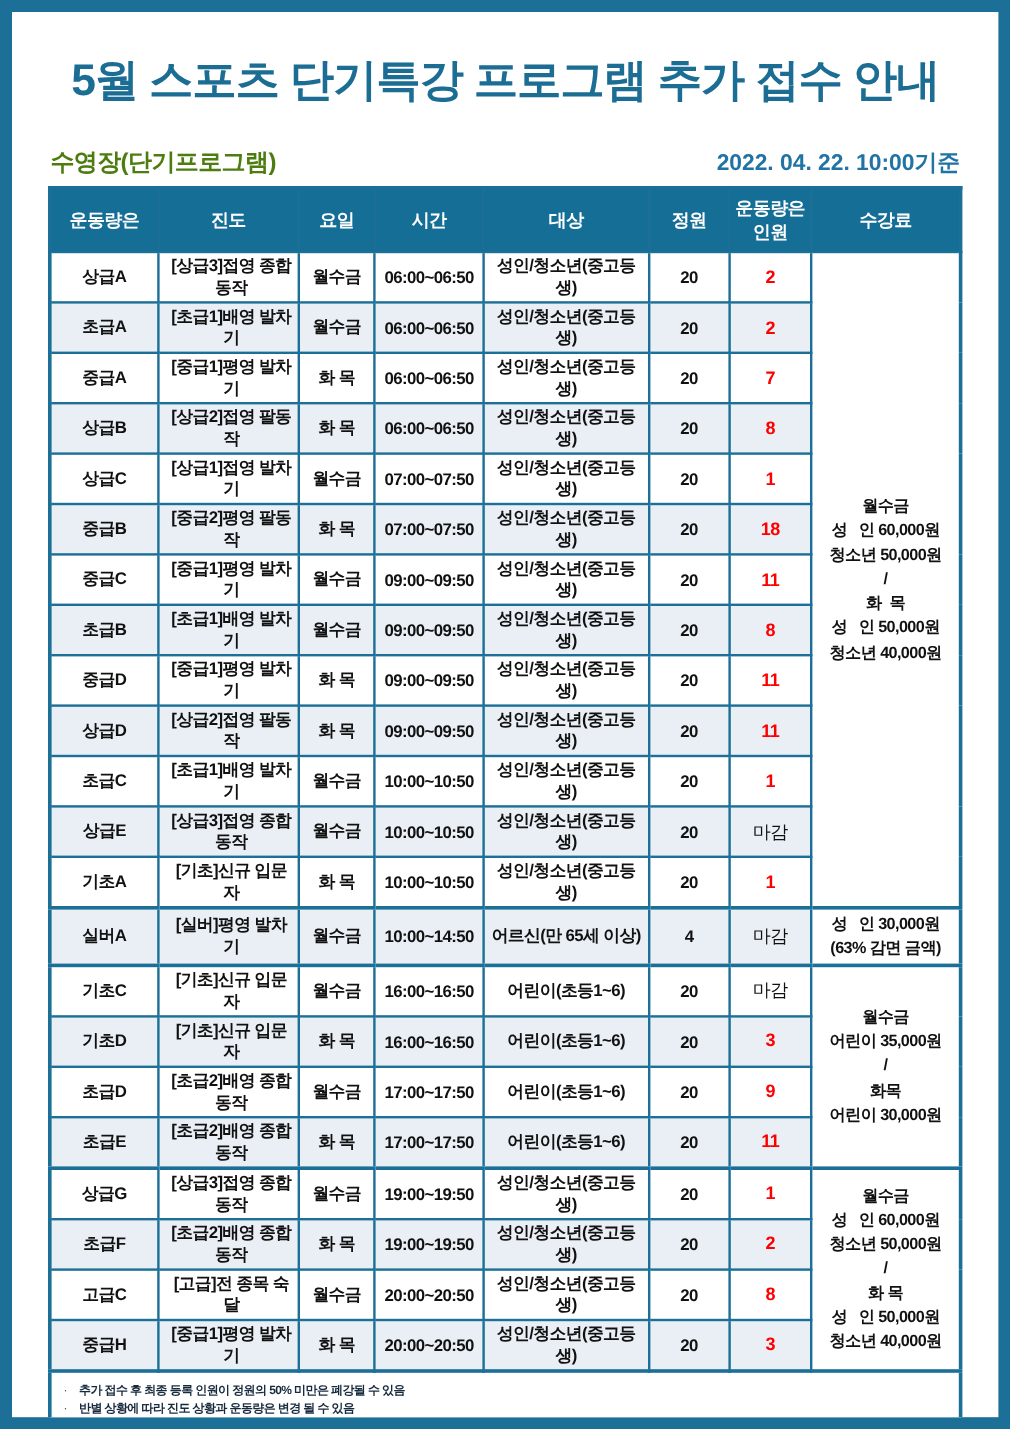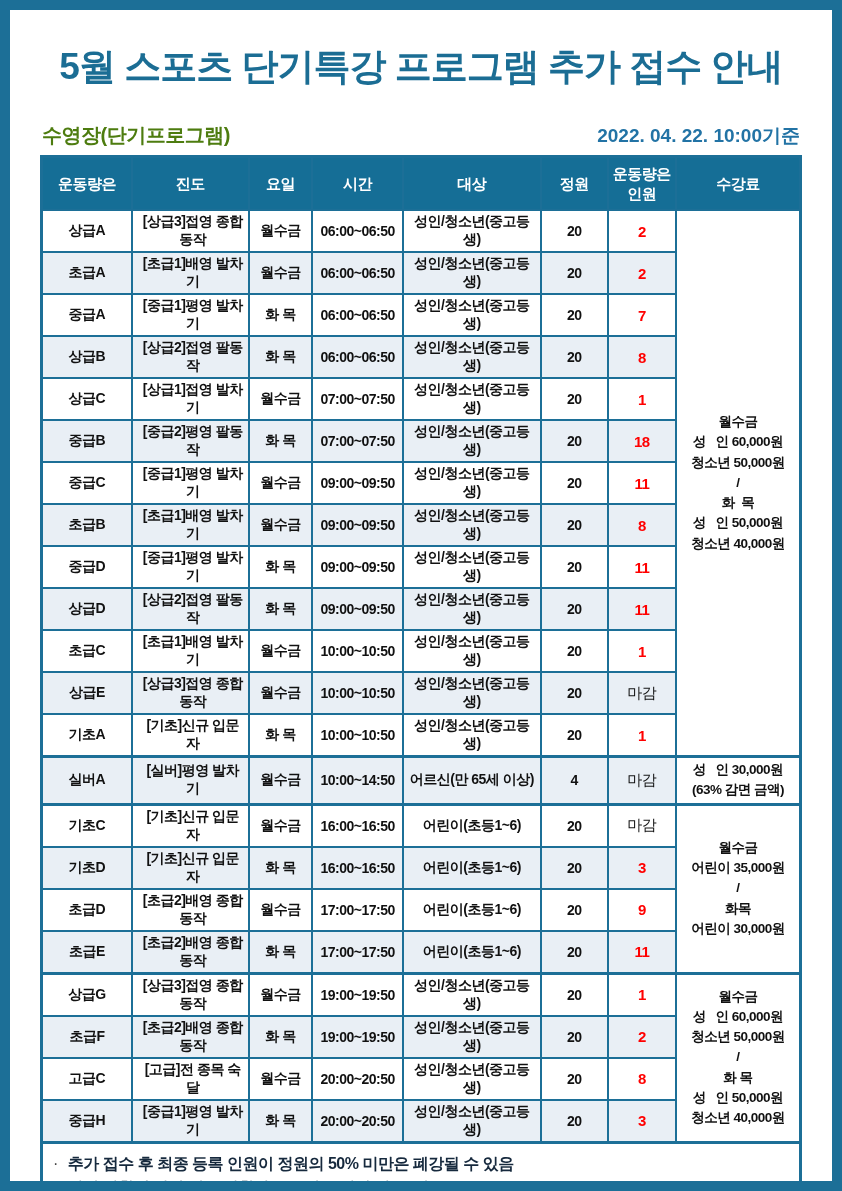--- a/index.html
+++ b/index.html
@@ -81,21 +81,21 @@
     vertical-align: middle;
   }
   table.sched td.notes-cell {
     background: #fff !important;
     border-top: 3px solid #1c6f97;
     text-align: left;
     padding: 8px 10px 10px 10px;
     height: auto;
   }
   .note-line {
-    font-size: 16px;
+    font-size: 10px;
     font-weight: 700;
     color: #16293d;
     line-height: 1.55;
     letter-spacing: -0.5px;
   }
   .note-line .bullet { font-weight: 400; color:#444; margin-right: 10px; }
 </style>
 </head>
 <body>
 

